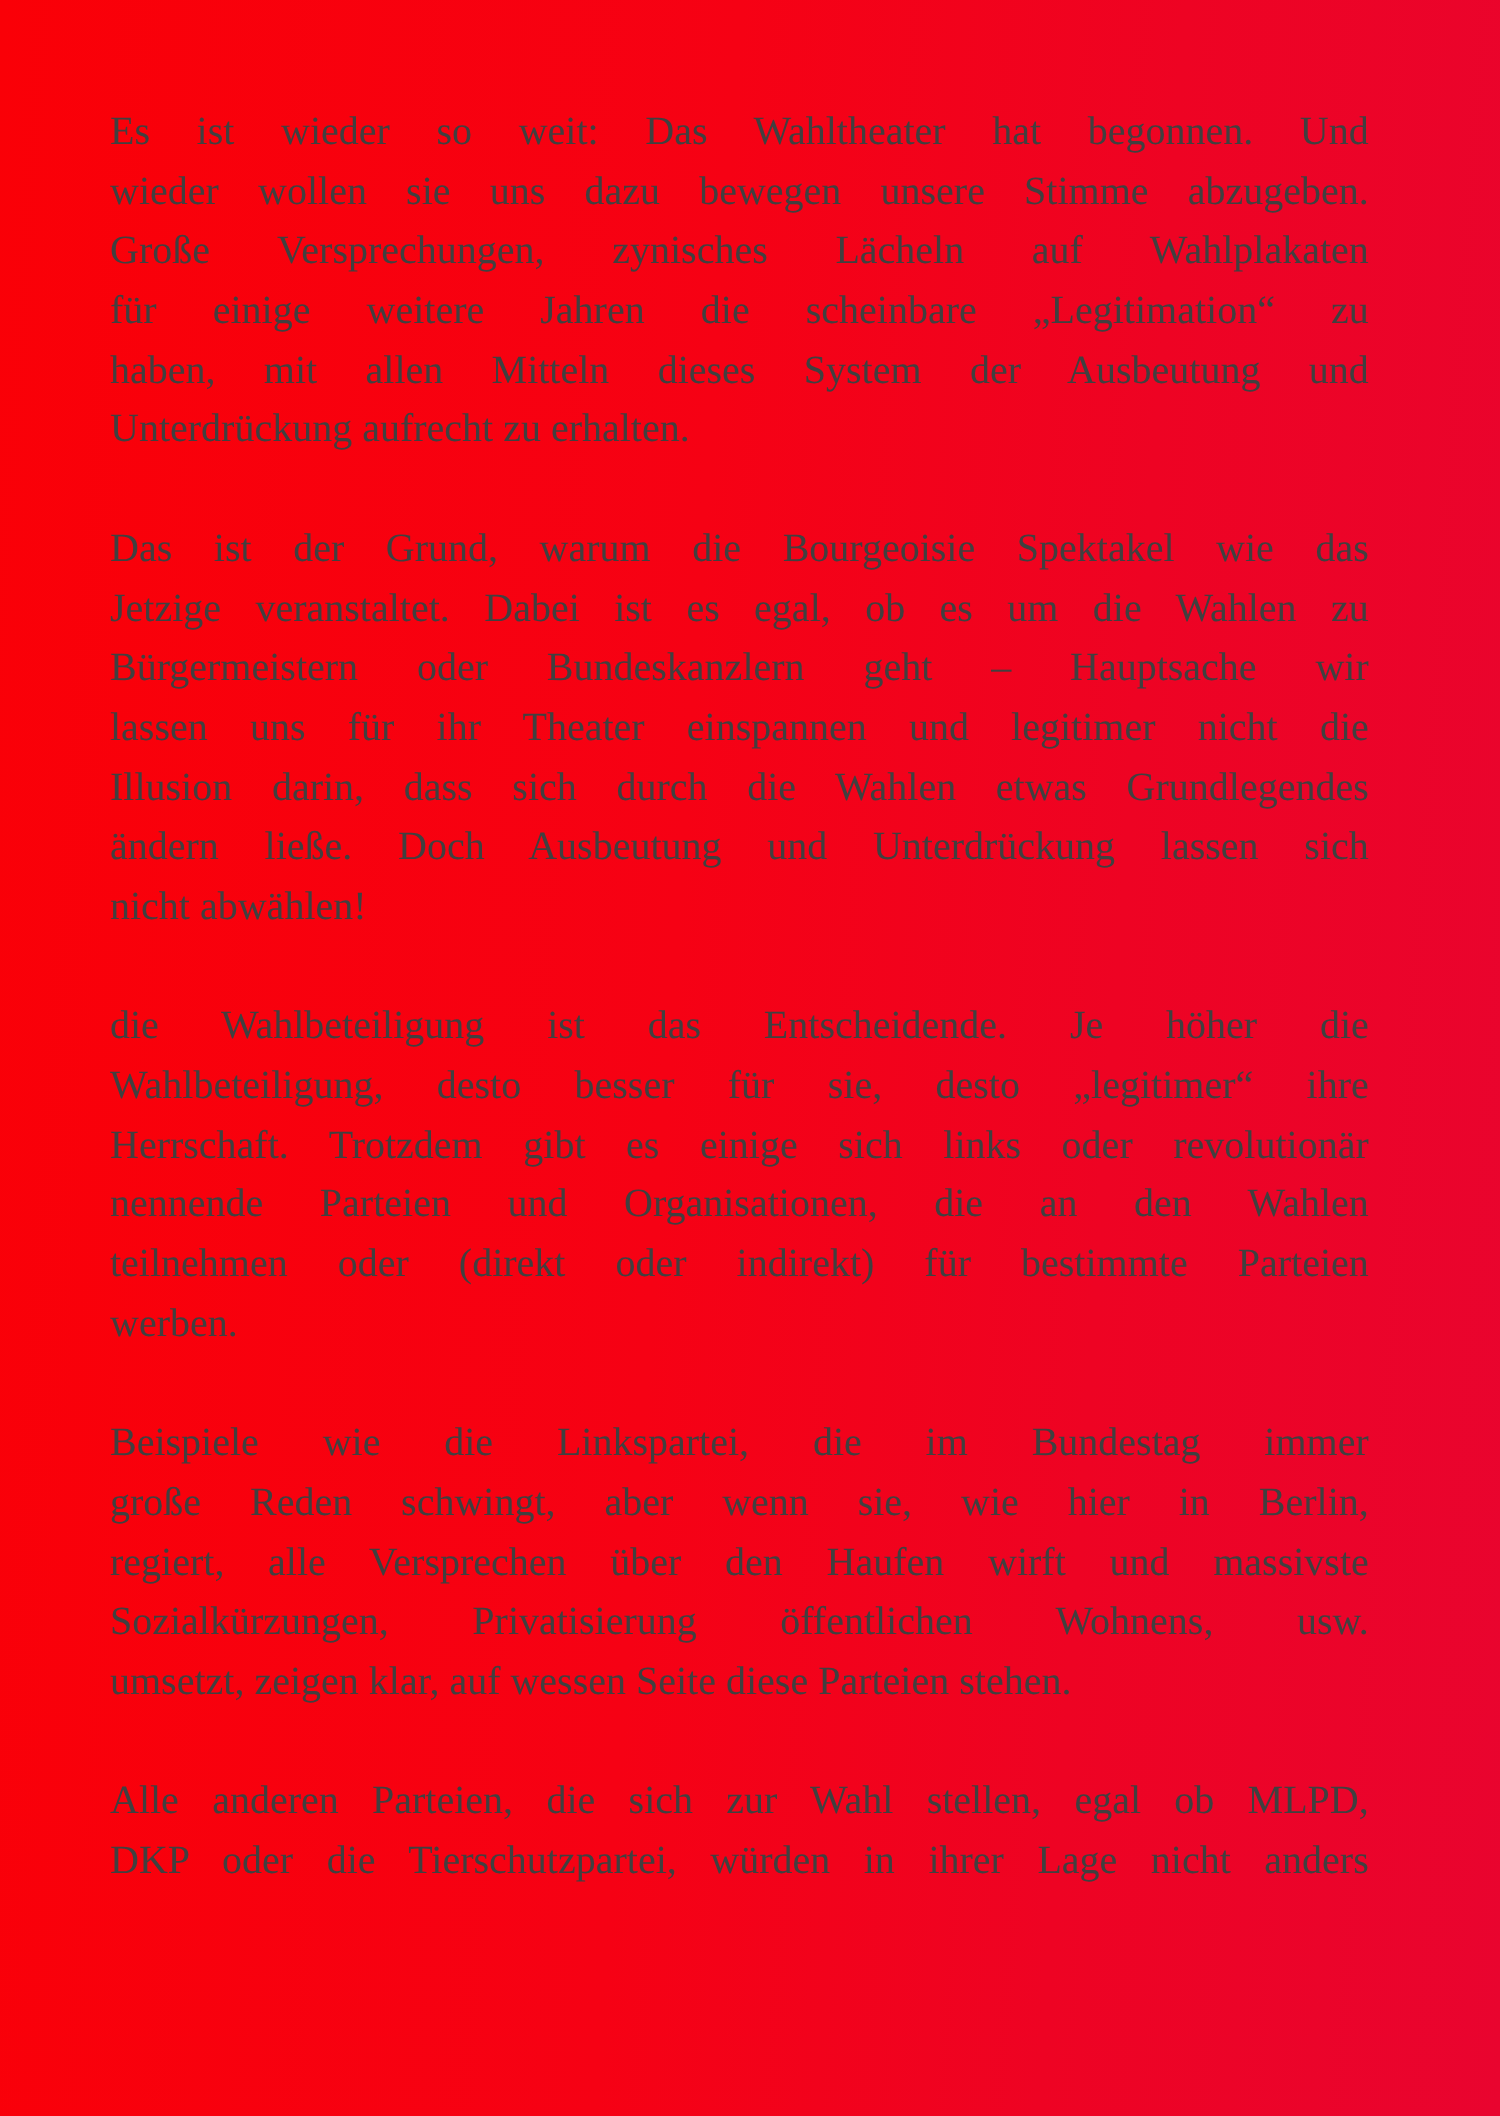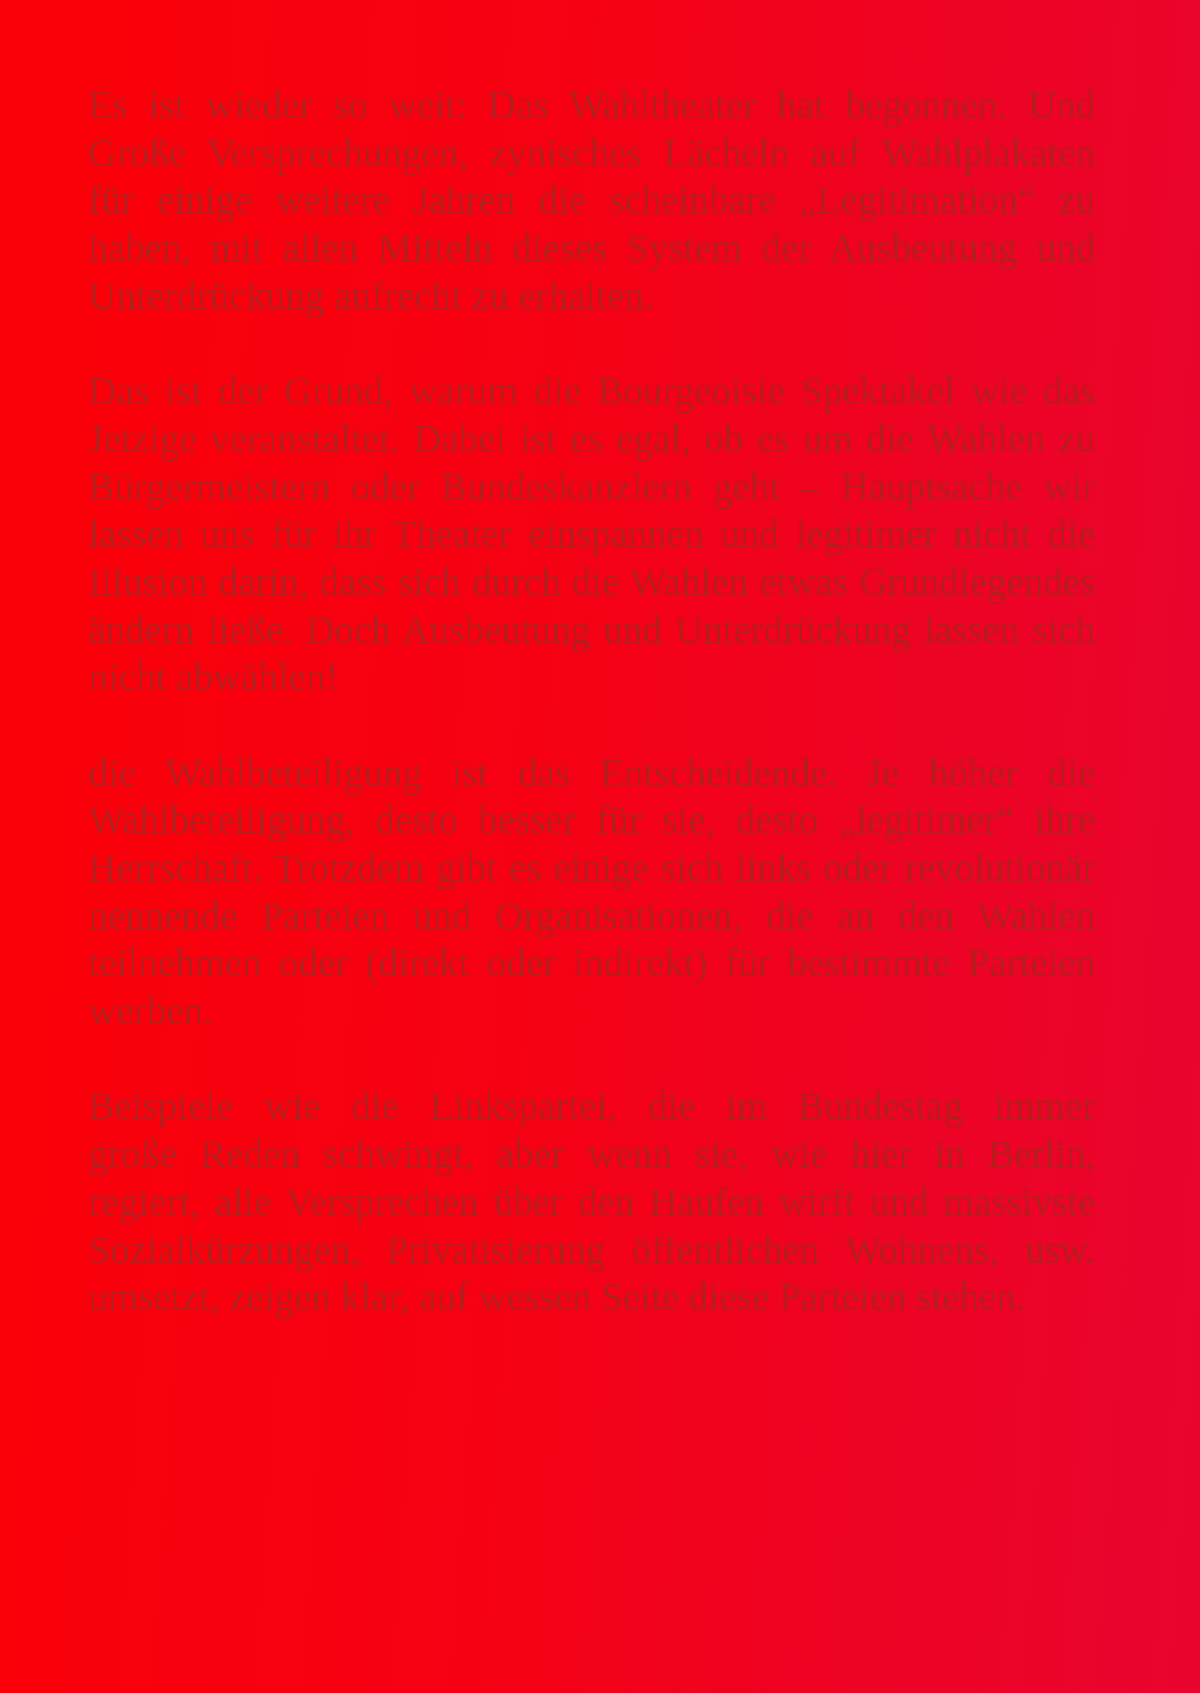--- a/index.html
+++ b/index.html
@@ -12,22 +12,22 @@
     position: relative;
     overflow: hidden;
     background: linear-gradient(94deg, #fa0007 0%, #f60114 45%, #ee0323 72%, #e9042f 100%);
     font-family: "Liberation Serif", "DejaVu Serif", serif;
   }
   .text-column {
     position: absolute;
     left: 88px;
     top: 81px;
     width: 1007px;
-    color: #b91c1c;
-    font-size: 39px;
+    color: #404040;
+    font-size: 32px;
     -webkit-font-smoothing: antialiased;
   }
   .paragraph {
     margin: 0 0 47.7px 0;
   }
   .paragraph:last-child {
     margin-bottom: 0;
   }
   .line {
     height: 47.7px;
@@ -43,20 +43,21 @@
     text-align-last: left;
   }
 </style>
 </head>
 <body>
 
 <div class="text-column">
 
   <div class="paragraph">
     <div class="line">Es ist wieder so weit: Das Wahltheater hat begonnen. Und</div>
+    <div class="line">wieder wollen sie uns dazu bewegen unsere Stimme abzugeben.</div>
     <div class="line">Große Versprechungen, zynisches Lächeln auf Wahlplakaten</div>
     <div class="line">für einige weitere Jahren die scheinbare „Legitimation“ zu</div>
     <div class="line">haben, mit allen Mitteln dieses System der Ausbeutung und</div>
     <div class="line natural">Unterdrückung aufrecht zu erhalten.</div>
   </div>
 
   <div class="paragraph">
     <div class="line">Das ist der Grund, warum die Bourgeoisie Spektakel wie das</div>
     <div class="line">Jetzige veranstaltet. Dabei ist es egal, ob es um die Wahlen zu</div>
     <div class="line">Bürgermeistern oder Bundeskanzlern geht – Hauptsache wir</div>
@@ -76,14 +77,18 @@
   </div>
 
   <div class="paragraph">
     <div class="line">Beispiele wie die Linkspartei, die im Bundestag immer</div>
     <div class="line">große Reden schwingt, aber wenn sie, wie hier in Berlin,</div>
     <div class="line">regiert, alle Versprechen über den Haufen wirft und massivste</div>
     <div class="line">Sozialkürzungen, Privatisierung öffentlichen Wohnens, usw.</div>
     <div class="line natural">umsetzt, zeigen klar, auf wessen Seite diese Parteien stehen.</div>
   </div>
 
+  <div class="paragraph">
+    <div class="line">Alle anderen Parteien, die sich zur Wahl stellen, egal ob MLPD,</div>
+    <div class="line">DKP oder die Tierschutzpartei, würden in ihrer Lage nicht anders</div>
+  </div>
 
 </div>
 
 </body></html>

